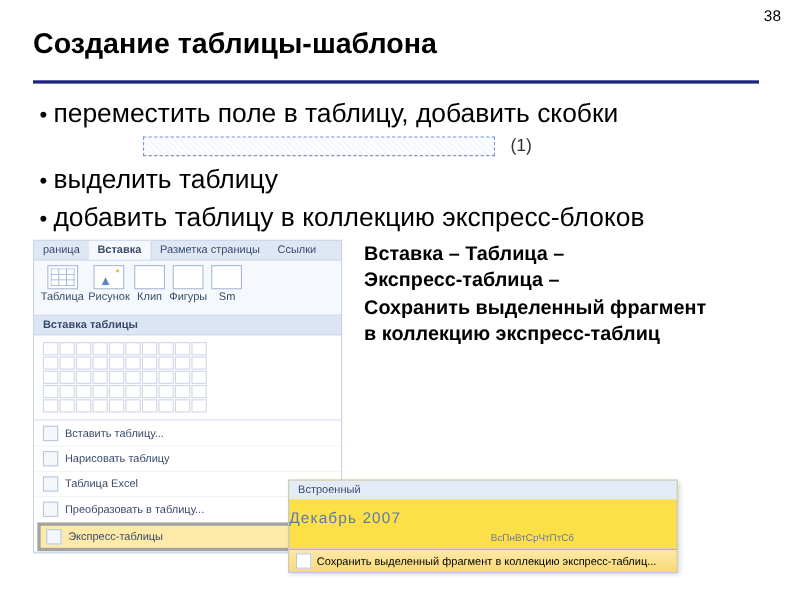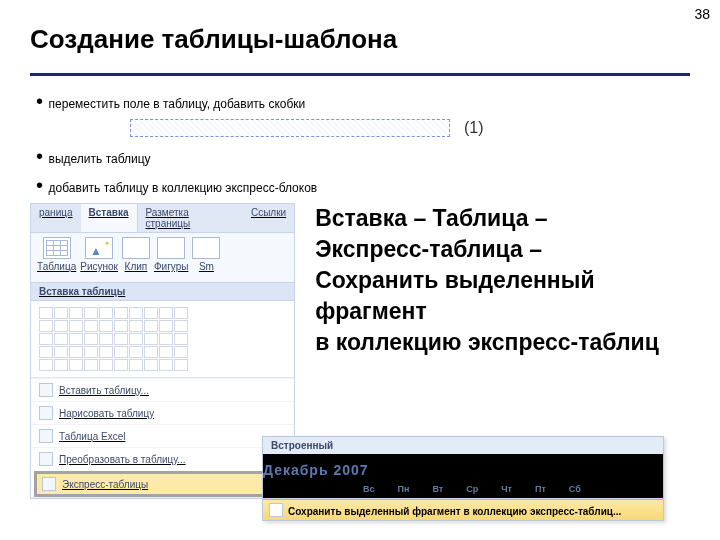--- a/index.html
+++ b/index.html
@@ -2,28 +2,28 @@
 <html><head>
 <meta charset="utf-8">
 <style>
   * { box-sizing: border-box; margin: 0; padding: 0; }
   body { font-family: Arial, sans-serif; width: 720px; height: 540px; background: #fff; color: #000; position: relative; }
   .page-num { position: absolute; top: 6px; right: 10px; font-size: 14px; }
   .slide { padding: 18px 30px 0 30px; }
   h1 { font-size: 26px; font-weight: bold; margin: 6px 0 18px 0; }
   .hr { height: 3px; background: #1a237e; margin-bottom: 14px; }
   ul.bullets { list-style: none; padding-left: 6px; }
-  ul.bullets > li { font-size: 12px; margin-bottom: 6px; }
+  ul.bullets > li { font-size: 24px; margin-bottom: 6px; }
   ul.bullets > li::before { content: "• "; font-size: 20px; }
   .field-row { display: flex; align-items: center; margin: 6px 0 8px 100px; }
   .field-box { width: 320px; height: 18px; border: 1px dashed #7a94d8; background: repeating-linear-gradient(45deg,#f4f7ff,#f4f7ff 2px,#fff 2px,#fff 4px); }
   .field-paren { font-size: 16px; margin-left: 14px; color: #333; }
   .content-row { display: flex; gap: 20px; margin-top: 4px; }
-  .left-col { width: 281px; text-decoration: underline; }
-  .instruction { font-size: 23px; font-weight: bold; line-height: 1.35; }
+  .left-col { width: 281px; }
+  .instruction { font-size: 18px; font-weight: bold; line-height: 1.35; }
 
   
   .ribbon { border: 1px solid #c8d3e8; font-size: 10px; color: #3a4a6b; background: #e8eef9; }
   .tabs { display: flex; background: #dfe7f5; border-bottom: 1px solid #c8d3e8; }
   .tab { padding: 3px 8px; color: #3a4a6b; }
   .tab.active { background: #f5f8fd; font-weight: bold; border-right: 1px solid #c8d3e8; }
   .rib-btns { display: flex; gap: 4px; padding: 4px 6px 10px 6px; background: #f5f8fd; border-bottom: 1px solid #c8d3e8; }
   .rib-btn { text-align: center; font-size: 10px; color: #3a4a6b; }
   .rib-btn .ic { width: 28px; height: 22px; margin: 0 auto 2px auto; background: #fff; border: 1px solid #a8b8d8; position: relative; }
   .ic.tabl::before { content: ""; position: absolute; inset: 2px; background: linear-gradient(#a8b8d8 1px,transparent 1px) 0 0/100% 5px, linear-gradient(90deg,#a8b8d8 1px,transparent 1px) 0 0/7px 100%; }
@@ -32,24 +32,24 @@
   .dropdown-head { background: #dbe5f5; padding: 3px 8px; font-size: 10px; font-weight: bold; border-bottom: 1px solid #c8d3e8; }
   .grid10 { display: grid; grid-template-columns: repeat(10,14px); grid-template-rows: repeat(5,12px); gap: 1px; padding: 6px 8px; background: #fff; }
   .cell { border: 1px solid #cfd6e6; }
   .menu-list { background: #fff; border-top: 1px solid #e0e6f0; }
   .menu-item { display: flex; align-items: center; padding: 4px 8px; gap: 6px; font-size: 10px; color: #3a4a6b; border-top: 1px solid #f0f3f9; }
   .menu-item .mi { width: 14px; height: 14px; border: 1px solid #b8c8e0; background: #f3f6fb; display: inline-block; flex-shrink: 0; }
   .menu-item.hover { background: #fde9a8; border: 3px solid #a3a3a3; margin: 1px 3px; padding: 3px 5px; }
   .arrow { margin-left: auto; font-size: 9px; }
 
   
-  .submenu { position: absolute; left: 262px; top: 436px; width: 402px; border: 1px solid #b8c8e0; background: #000000; font-size: 10px; box-shadow: 2px 2px 4px rgba(0,0,0,0.15); font-weight: bold; }
+  .submenu { position: absolute; left: 262px; top: 436px; width: 354px; border: 1px solid #b8c8e0; background: #fde047; font-size: 10px; box-shadow: 2px 2px 4px rgba(0,0,0,0.15); }
   .sub-hd { background: #e3ebf7; padding: 3px 8px; color: #3a4a6b; }
   .cal-title { text-align: left; font-size: 14px; color: #5a7ab0; padding: 8px 0 4px 0; letter-spacing: 1px; }
-  .cal-days { display: flex; justify-content: flex-start; font-size: 9px; color: #6a7a9a; padding: 2px 10px 4px 100px; border-bottom: 1px solid #d0d8e8; gap: 23px; }
+  .cal-days { display: flex; justify-content: center; font-size: 9px; color: #6a7a9a; padding: 2px 10px 4px 100px; border-bottom: 1px solid #d0d8e8; }
   .sub-ft { display: flex; align-items: flex-end; background: linear-gradient(#fde9a8,#f9d976); border-top: 1px solid #e2b33a; padding: 3px 6px; gap: 5px; }
   .sub-ft .mi { width: 14px; height: 14px; border: 1px solid #b8c8e0; background: #fff; }
 </style>
 </head>
 <body>
 
 <div class="page-num">38</div>
 
 <div class="slide">
   <h1>Создание таблицы-шаблона</h1>

